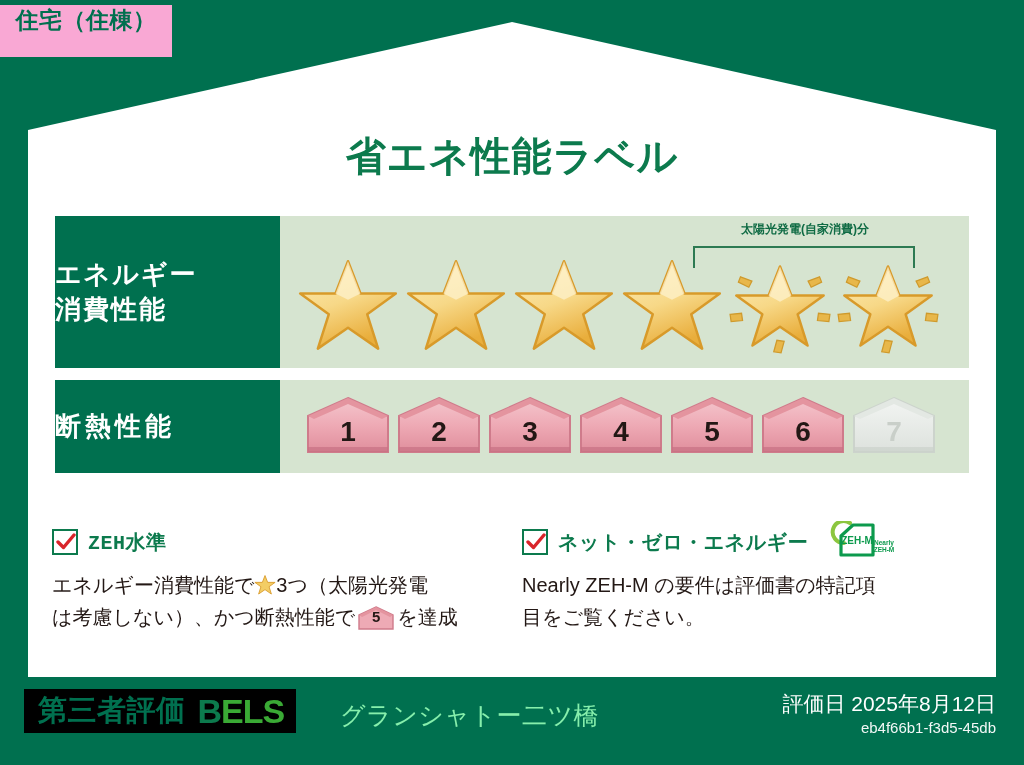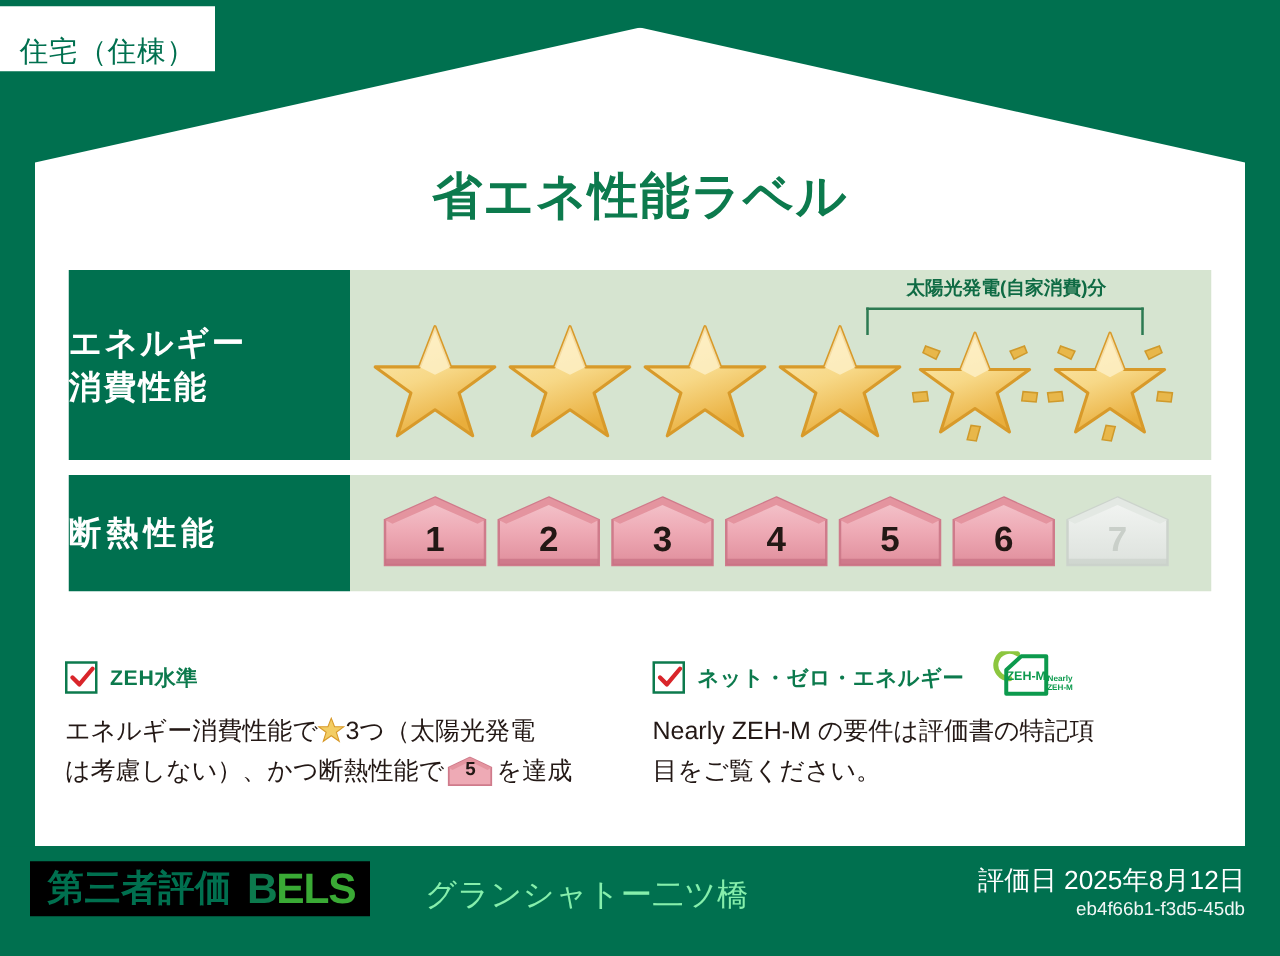--- a/index.html
+++ b/index.html
@@ -22,24 +22,24 @@
     width: 968px; height: 655px;
     background: #ffffff;
     clip-path: polygon(0% 16.5%, 50% 0%, 100% 16.5%, 100% 100%, 0% 100%);
   }
 
   
   .tag-dwelling {
     position: absolute;
     left: 0px; top: 5px;
     width: 172px; height: 52px;
-    background: #ffffff;
-    display: flex; align-items: flex-end; justify-content: center;
+    background: #f9a8d4;
+    display: flex; align-items: flex-start; justify-content: center;
     color: #00704f;
-    font-size: 23px; font-weight: normal;
+    font-size: 23px; font-weight: bold;
     letter-spacing: 0.5px;
     z-index: 6;
   }
 
   
   .tag-renew {
     position: absolute;
     right: 0px; top: 5px;
     width: 230px; height: 52px;
     background: #ffffff;
@@ -126,21 +126,21 @@
     border-bottom: none;
     border-top: 2px solid #2d7a52;
     z-index: 2;
   }
   .solar-bracket-label {
     position: absolute;
     left: 390px; top: 5px;
     width: 270px;
     text-align: center;
     color: #0f6b44;
-    font-size: 15px; font-weight: bold;
+    font-size: 12px; font-weight: bold;
     z-index: 3;
     white-space: nowrap;
   }
 
   
   .house-strip {
     position: absolute;
     left: 0; right: 0; top: 0; bottom: 0;
     display: flex; align-items: center;
     padding-left: 24px; gap: 3px;
@@ -178,23 +178,24 @@
   }
   .check-box {
     width: 26px; height: 26px; flex: none;
     border: 2px solid #0c7a4d;
     background: #fff;
     position: relative;
   }
   .check-box svg { position: absolute; left: 2px; top: 1px; width: 20px; height: 20px; }
   .note-title {
     color: #0c7a4d;
-    font-size: 17px; font-weight: bold;
+    font-size: 20px; font-weight: bold;
     letter-spacing: 0.5px;
     white-space: nowrap;
+    font-family: Liberation Mono, monospace;
   }
   .zehm-logo { width: 74px; height: 42px; flex: none; margin-left: 4px; }
   .note-body {
     margin-top: 9px;
     color: #231815;
     font-size: 20px;
     line-height: 1.62;
     letter-spacing: 0px;
   }
   .note-body .inline-star { display: inline-block; vertical-align: -4px; width: 22px; height: 22px; }

